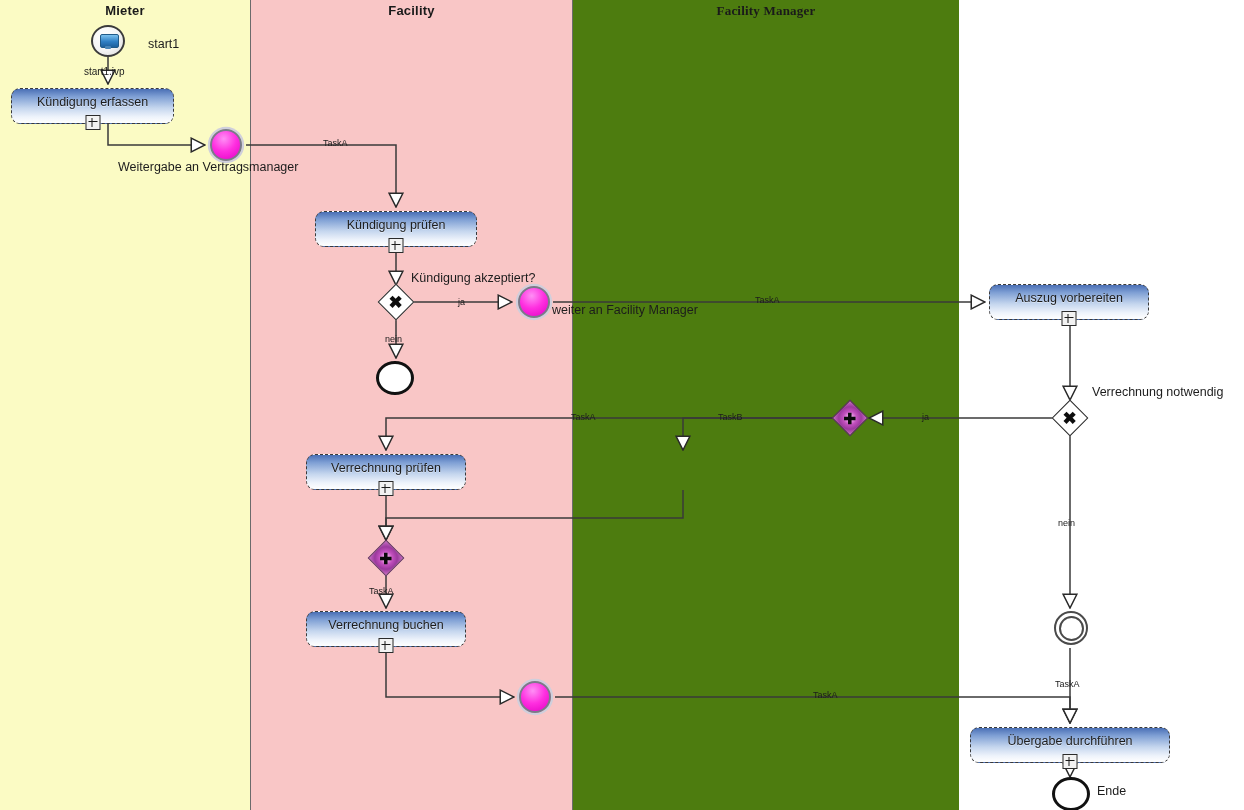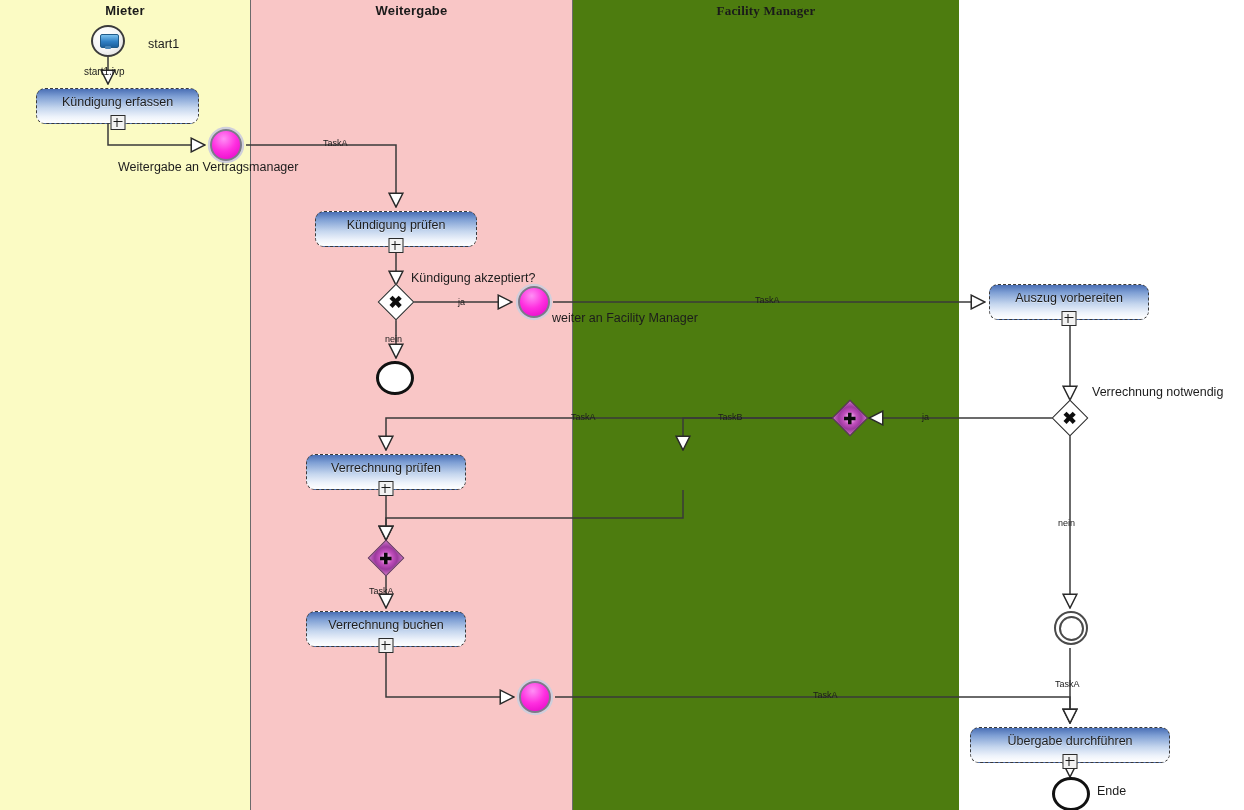--- a/index.html
+++ b/index.html
@@ -60,21 +60,21 @@
 </head>
 <body>
 
 <div id="canvas">
 
   <div id="lanes">
     <div class="lane" style="width:251px;background:#fbfbc4;">
       <div class="lane-header">Mieter</div>
     </div>
     <div class="lane" style="width:322px;background:#f9c6c6;">
-      <div class="lane-header">Weitergabe</div>
+      <div class="lane-header">Facility</div>
     </div>
     <div class="lane" style="width:386px;background:#4d7c0f;font-family:Liberation Serif, serif;">
       <div class="lane-header">Facility Manager</div>
     </div>
   </div>
 
   <svg id="edges" width="1244" height="810">
     <defs>
       <marker id="arw" viewBox="0 0 12 12" refX="11" refY="6" markerWidth="11" markerHeight="11" orient="auto-start-reverse">
         <path d="M1,1 L11,6 L1,11 z" fill="#ffffff" stroke="#2a2a2a" stroke-width="1.1"></path>
@@ -124,21 +124,21 @@
 
   <div class="node ev ev-start" style="left:91px;top:25px;width:34px;height:32px;">
     <span class="monitor">
       <span class="scr"></span>
         <span class="std"></span>
     </span>
   </div>
   <div class="lbl" style="left:148px;top:37px;">start1</div>
   <div class="lbl small" style="left:84px;top:66px;">start1.ivp</div>
 
-  <div class="node task blue" style="left:36px;top:88px;width:163px;height:36px;">
+  <div class="node task blue" style="left:11px;top:88px;width:163px;height:36px;">
     <span class="tlabel">Kündigung erfassen</span>
     <span class="plusbox"></span>
   </div>
 
   <div class="node ev ev-msg" style="left:210px;top:129px;width:32px;height:32px;"></div>
   <div class="lbl" style="left:118px;top:160px;">Weitergabe an Vertragsmanager</div>
   <div class="lbl edge" style="left:323px;top:138px;">TaskA</div>
 
   <div class="node task blue" style="left:315px;top:211px;width:162px;height:36px;">
     <span class="tlabel">Kündigung prüfen</span>
@@ -148,21 +148,21 @@
   <div class="node gw gw-x" style="left:383px;top:289px;width:26px;height:26px;">
     <span class="mark">✖</span>
   </div>
   <div class="lbl" style="left:411px;top:271px;">Kündigung akzeptiert?</div>
   <div class="lbl edge" style="left:458px;top:297px;">ja</div>
   <div class="lbl edge" style="left:385px;top:334px;">nein</div>
 
   <div class="node ev ev-end" style="left:376px;top:361px;width:38px;height:34px;"></div>
 
   <div class="node ev ev-msg" style="left:518px;top:286px;width:32px;height:32px;"></div>
-  <div class="lbl" style="left:552px;top:311px;">weiter an Facility Manager</div>
+  <div class="lbl" style="left:552px;top:303px;">weiter an Facility Manager</div>
   <div class="lbl edge" style="left:755px;top:295px;">TaskA</div>
 
   <div class="node task blue" style="left:989px;top:284px;width:160px;height:36px;">
     <span class="tlabel">Auszug vorbereiten</span>
     <span class="plusbox"></span>
   </div>
 
   <div class="node gw gw-x" style="left:1057px;top:405px;width:26px;height:26px;">
     <span class="mark">✖</span>
   </div>

